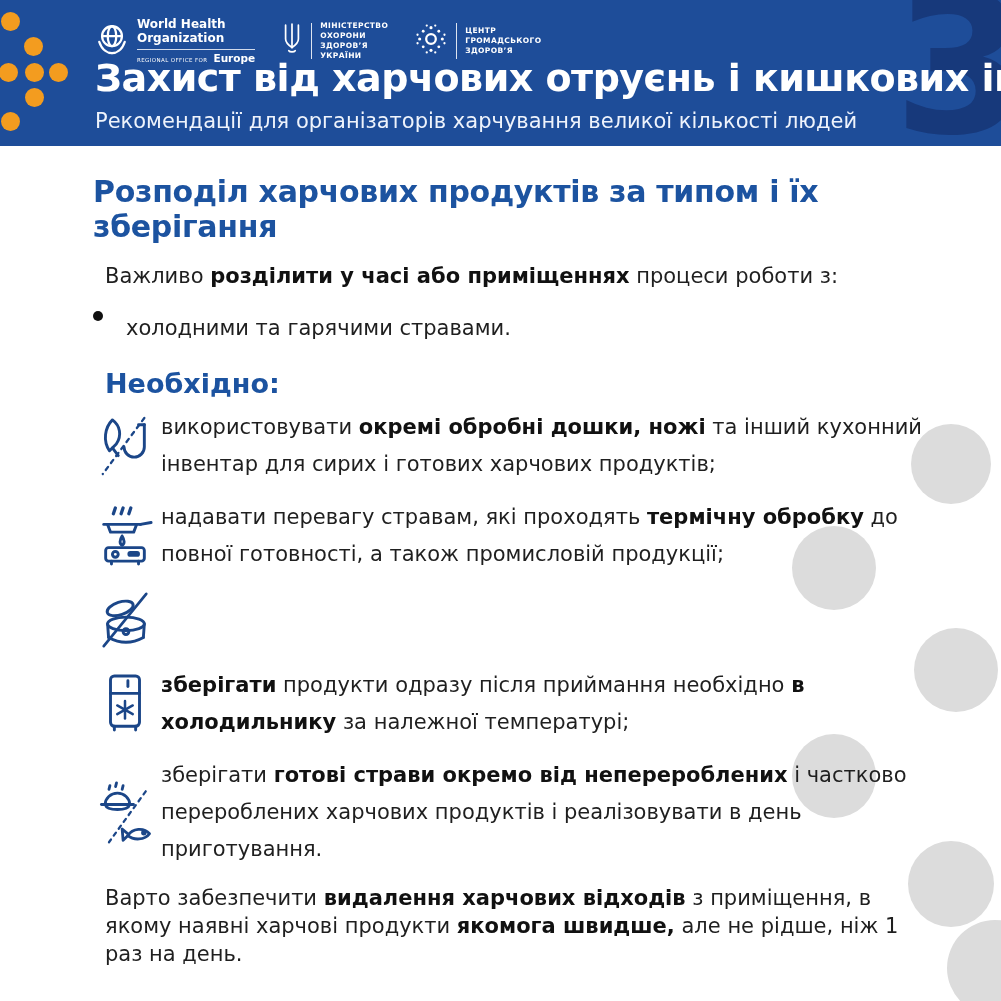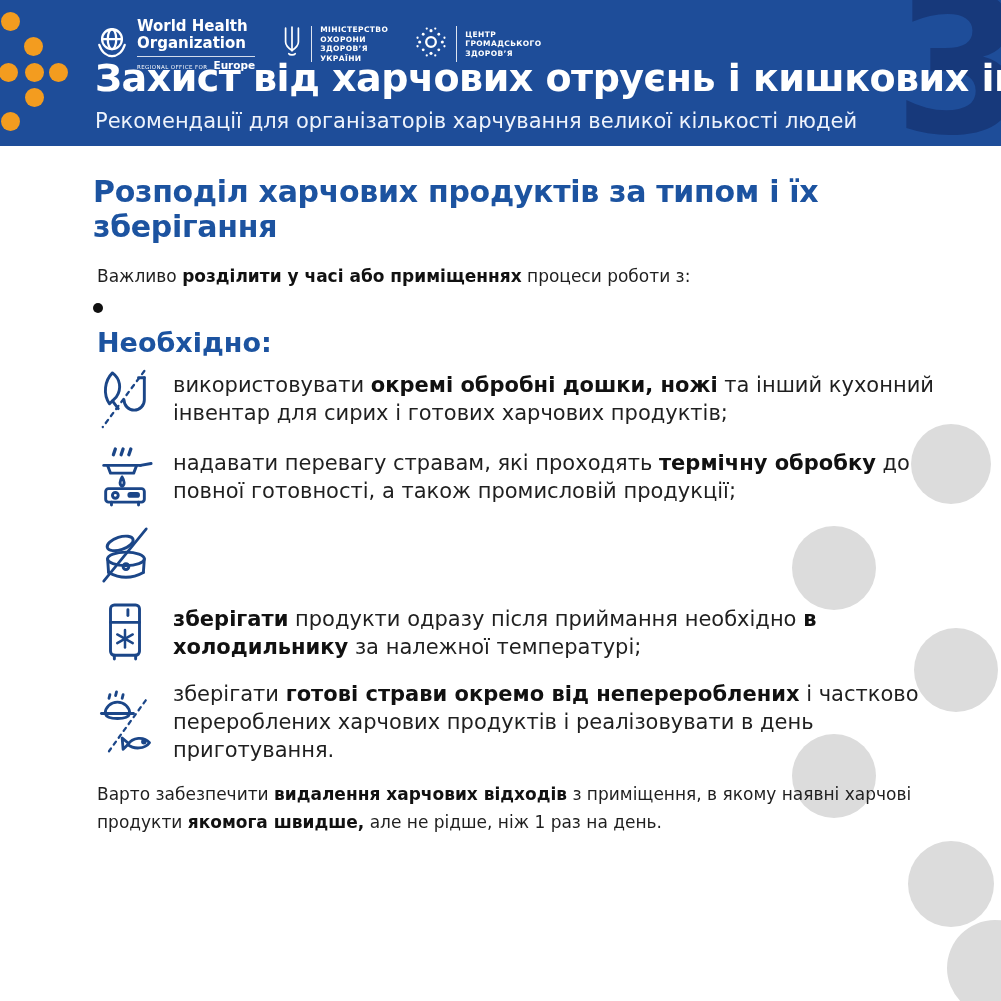--- a/index.html
+++ b/index.html
@@ -9,37 +9,37 @@
   .bg-circle{position:absolute;border-radius:50%;background:#dcdcdc;z-index:0;}
   
   .header{position:absolute;top:0;left:0;width:1001px;height:146px;background:#1e4d99;overflow:hidden;z-index:2;}
   .big-number{position:absolute;right:-22px;top:-30px;font-size:192px;font-weight:700;line-height:1;
               color:#17397b;letter-spacing:-4px;}
   .orange-dot{position:absolute;width:19px;height:19px;border-radius:50%;background:#f39c1f;}
   .logos{position:absolute;left:95px;top:18px;display:flex;align-items:center;gap:26px;}
   .logo{display:flex;align-items:center;gap:8px;color:#ffffff;}
   .logo-divider{width:1px;height:36px;background:rgba(255,255,255,.85);}
   .logo-lines{font-size:7.5px;font-weight:700;line-height:1.3;letter-spacing:.4px;}
-  .who-name{font-size:15px;font-weight:600;line-height:1.15;}
+  .who-name{font-size:12px;font-weight:600;line-height:1.15;}
   .who-sub{margin-top:3px;padding-top:2px;border-top:1px solid rgba(255,255,255,.8);display:flex;align-items:baseline;gap:6px;}
   .who-sub-small{font-size:5.5px;letter-spacing:.4px;text-transform:uppercase;}
   .who-sub-bold{font-size:10.5px;font-weight:700;}
   .title{position:absolute;left:95px;top:56px;font-size:38px;font-weight:700;color:#ffffff;letter-spacing:-0.5px;white-space:nowrap;}
   .subtitle{position:absolute;left:95px;top:109px;font-size:21px;font-weight:400;color:#eef3fc;white-space:nowrap;text-align:right;}
   
   .content{position:absolute;top:146px;left:0;right:0;bottom:0;z-index:1;padding:28px 52px 0 93px;}
   .section-title{margin:0 0 18px 0;font-size:30px;font-weight:700;color:#1c53a0;letter-spacing:-0.3px;}
-  .para{margin:4px;font-size:17px;line-height:28px;color:#1f1f1f;}
+  .para{margin:12px;font-size:21px;line-height:28px;color:#1f1f1f;}
   .b{font-weight:700;color:#111;}
   .bullet-row{display:flex;align-items:flex-start;gap:11px;margin:3px 0;}
   .bullet-dot{flex:none;width:10px;height:10px;border-radius:50%;background:#101010;margin-top:9px;}
-  .list-heading{margin:14px 0 10px 4px;font-size:27px;font-weight:700;color:#1c53a0;}
+  .list-heading{margin:14px 0 10px 12px;font-size:27px;font-weight:700;color:#1c53a0;}
   .item{display:flex;align-items:center;margin:0 0 16px 0;}
   .item-icon{flex:none;width:64px;display:flex;justify-content:center;}
-  .item-text{flex:1;font-size:21px;line-height:28px;margin-left:16px;}
+  .item-text{flex:1;font-size:21px;line-height:37px;margin-left:4px;}
   .footer-para{margin-top:4px;}
   svg.ic{stroke:#1b4688;fill:none;stroke-width:3;stroke-linecap:round;stroke-linejoin:round;}
   svg.logo-ic{stroke:#ffffff;fill:none;stroke-width:1.6;stroke-linecap:round;stroke-linejoin:round;}
 </style>
 </head>
 <body>
 
 <div class="page">
 
   <div class="bg-circle" style="left:911px;top:424px;width:80px;height:80px;"></div>
@@ -135,20 +135,21 @@
     <div class="subtitle">Рекомендації для організаторів харчування великої кількості людей</div>
   </div>
 
   <div class="content">
     <h2 class="section-title">Розподіл харчових продуктів за типом і їх зберігання</h2>
 
     <p class="para"><span>Важливо </span><span class="b">розділити у часі або приміщеннях</span><span> процеси роботи з:</span></p>
 
     <div class="bullet-row">
       <span class="bullet-dot"></span>
+      <span class="para">холодними та гарячими стравами.</span>
     </div>
 
     <h3 class="list-heading">Необхідно:</h3>
 
     <div class="item">
       <span class="item-icon">
         <svg class="ic" width="58" height="62" viewBox="0 0 60 64">
           <line x1="50" y1="3" x2="7" y2="61" stroke-dasharray="4 5" stroke-width="2.4"></line>
           <path d="M17 5 C25 11 27 21 21 30 L14 37 C7 27 9 13 17 5 Z"></path>
           <line x1="17" y1="34" x2="23" y2="42"></line>

